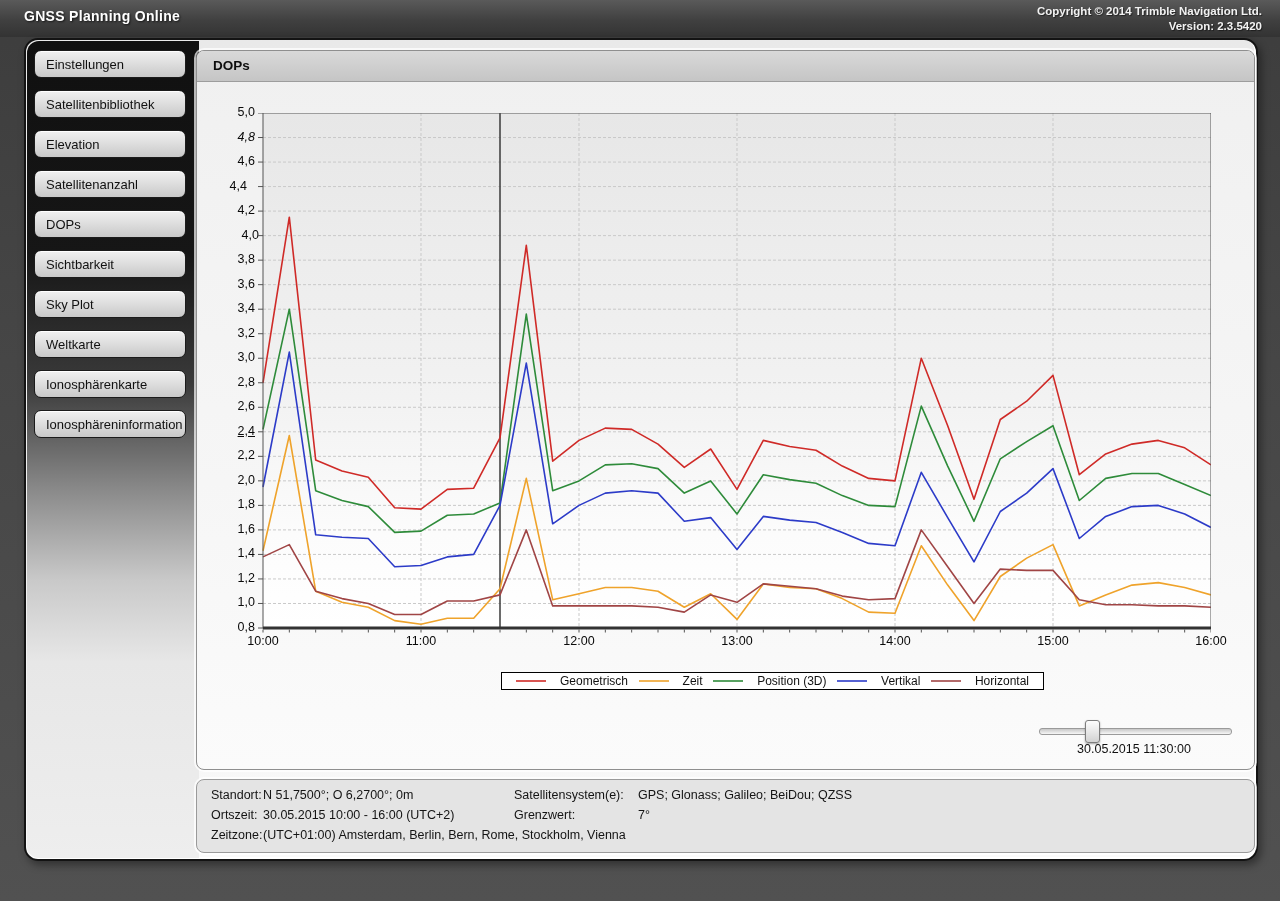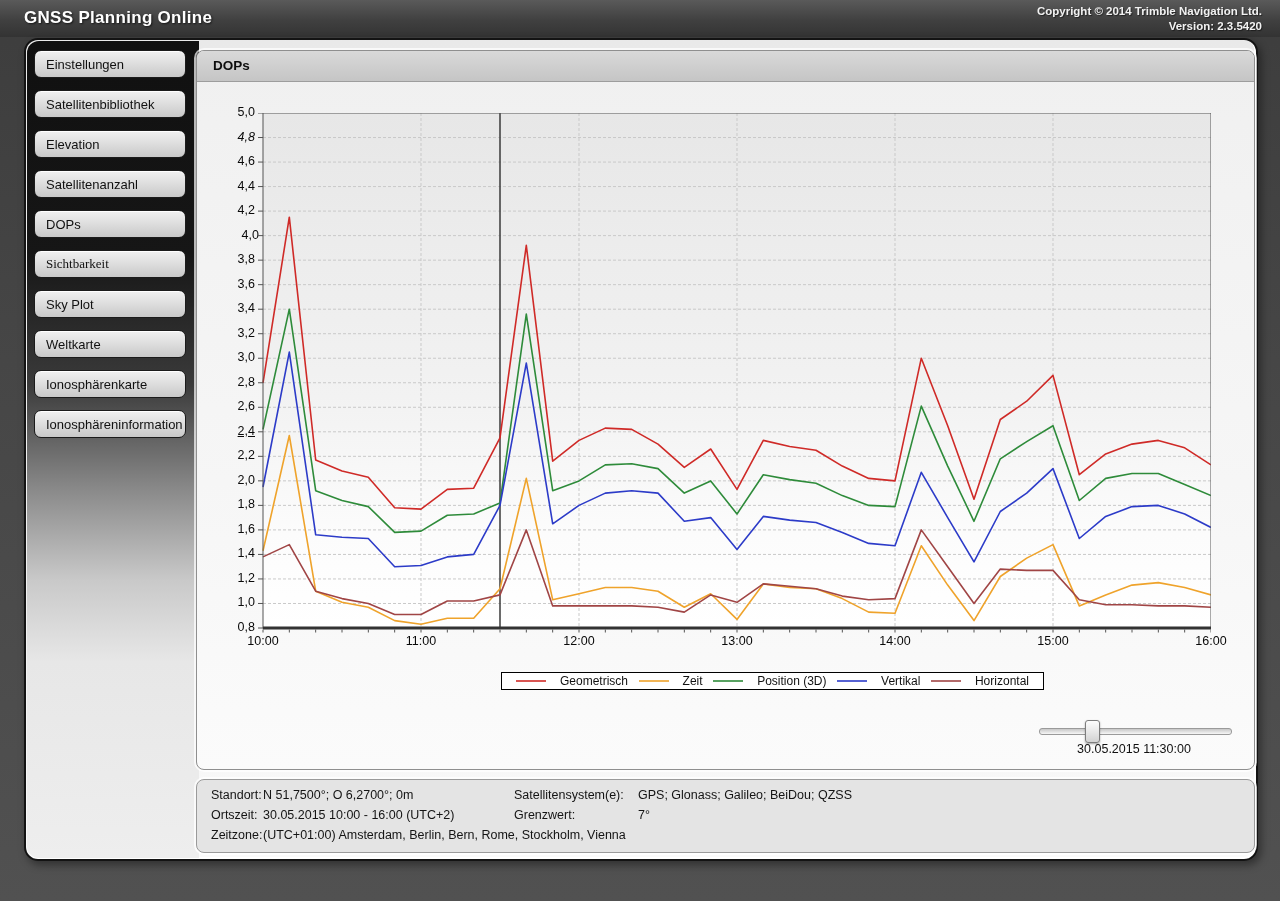--- a/index.html
+++ b/index.html
@@ -1,21 +1,21 @@
 <!DOCTYPE html>
 <html><head>
 <meta charset="utf-8">
 <style>
   html,body{margin:0;padding:0;background:#444;}
   #app{position:relative;width:1280px;height:901px;overflow:hidden;
        background:linear-gradient(180deg,#3d3d3d 0%,#464646 40%,#515151 100%);
        font-family:"Liberation Sans",sans-serif;-webkit-font-smoothing:antialiased;}
   .topbar{position:absolute;left:0;top:0;width:1280px;height:37px;
        background:linear-gradient(180deg,#5a5a5a 0%,#404040 55%,#333 100%);}
-  .app-title{position:absolute;left:24px;top:8px;font-size:17px;font-weight:bold;color:#fff;
+  .app-title{position:absolute;left:24px;top:8px;font-size:14px;font-weight:bold;color:#fff;
        letter-spacing:.3px;text-shadow:1px 1px 2px rgba(0,0,0,.65);}
   .top-right{position:absolute;right:18px;top:4px;text-align:right;color:#f2f2f2;
        font-size:11.5px;line-height:15px;font-weight:bold;text-shadow:1px 1px 1px rgba(0,0,0,.5);}
   .main-panel{position:absolute;left:24px;top:38px;width:1230px;height:819px;border-radius:14px;
        border:2px solid #131313;background:linear-gradient(180deg,#e9e9e9 0%,#f2f2f2 70%,#fafafa 100%);
        box-shadow:inset -2px -2px 0 rgba(255,255,255,.85), 3px 4px 8px rgba(0,0,0,.4);}
   .sidebar{position:absolute;left:1px;top:1px;width:172px;height:817px;border-radius:12px 0 0 12px;
        background:linear-gradient(180deg,#101010 0%,#161616 26%,#3a3a3a 42%,#8a8a8a 55%,#c9c9c9 66%,#e7e7e7 76%,#eee 100%);}
   .side-btn{position:absolute;left:7px;width:152px;height:28px;border-radius:7px;border:1px solid #1b1b1b;
        background:linear-gradient(180deg,#f1f1f1 0%,#ddd 50%,#c9c9c9 100%);
@@ -58,36 +58,36 @@
     </div>
   </div>
 
   <div class="main-panel">
     <div class="sidebar">
         <div class="side-btn" style="top: 9px;">Einstellungen</div>
         <div class="side-btn" style="top: 49px;">Satellitenbibliothek</div>
         <div class="side-btn" style="top: 89px;">Elevation</div>
         <div class="side-btn" style="top: 129px;">Satellitenanzahl</div>
         <div class="side-btn" style="top: 169px;">DOPs</div>
-        <div class="side-btn" style="top: 209px; font-family: Liberation Serif, serif;">Sichtbarkeit</div>
+        <div class="side-btn" style="top: 209px;">Sichtbarkeit</div>
         <div class="side-btn" style="top: 249px;">Sky Plot</div>
         <div class="side-btn" style="top: 289px;">Weltkarte</div>
         <div class="side-btn" style="top: 329px;">Ionosphärenkarte</div>
         <div class="side-btn" style="top: 369px;">Ionosphäreninformation</div>
       </div>
 
     <div class="chart-panel">
       <div class="chart-panel-header">
         <div class="chart-panel-title">DOPs</div>
       </div>
       <div id="ylabels">
           <div class="axis-label y-lab" style="left: 8px; top: 54px; position: absolute;">5,0</div>
           <div class="axis-label y-lab" style="left: 8px; top: 78.5238px; position: absolute; font-style: italic;">4,8</div>
           <div class="axis-label y-lab" style="left: 8px; top: 103.048px; position: absolute;">4,6</div>
-          <div class="axis-label y-lab" style="left: 8px; top: 127.571px; position: absolute;">4,4</div>
+          <div class="axis-label y-lab" style="left: 0; top: 127.571px; position: absolute;">4,4</div>
           <div class="axis-label y-lab" style="left: 8px; top: 152.095px; position: absolute;">4,2</div>
           <div class="axis-label y-lab" style="left: 12px; top: 176.619px; position: absolute;">4,0</div>
           <div class="axis-label y-lab" style="left: 8px; top: 201.143px; position: absolute;">3,8</div>
           <div class="axis-label y-lab" style="left: 8px; top: 225.667px; position: absolute;">3,6</div>
           <div class="axis-label y-lab" style="left: 8px; top: 250.19px; position: absolute;">3,4</div>
           <div class="axis-label y-lab" style="left: 8px; top: 274.714px; position: absolute;">3,2</div>
           <div class="axis-label y-lab" style="left: 8px; top: 299.238px; position: absolute;">3,0</div>
           <div class="axis-label y-lab" style="left: 8px; top: 323.762px; position: absolute;">2,8</div>
           <div class="axis-label y-lab" style="left: 8px; top: 348.286px; position: absolute;">2,6</div>
           <div class="axis-label y-lab" style="left: 8px; top: 372.81px; position: absolute; text-decoration: underline;">2,4</div>

